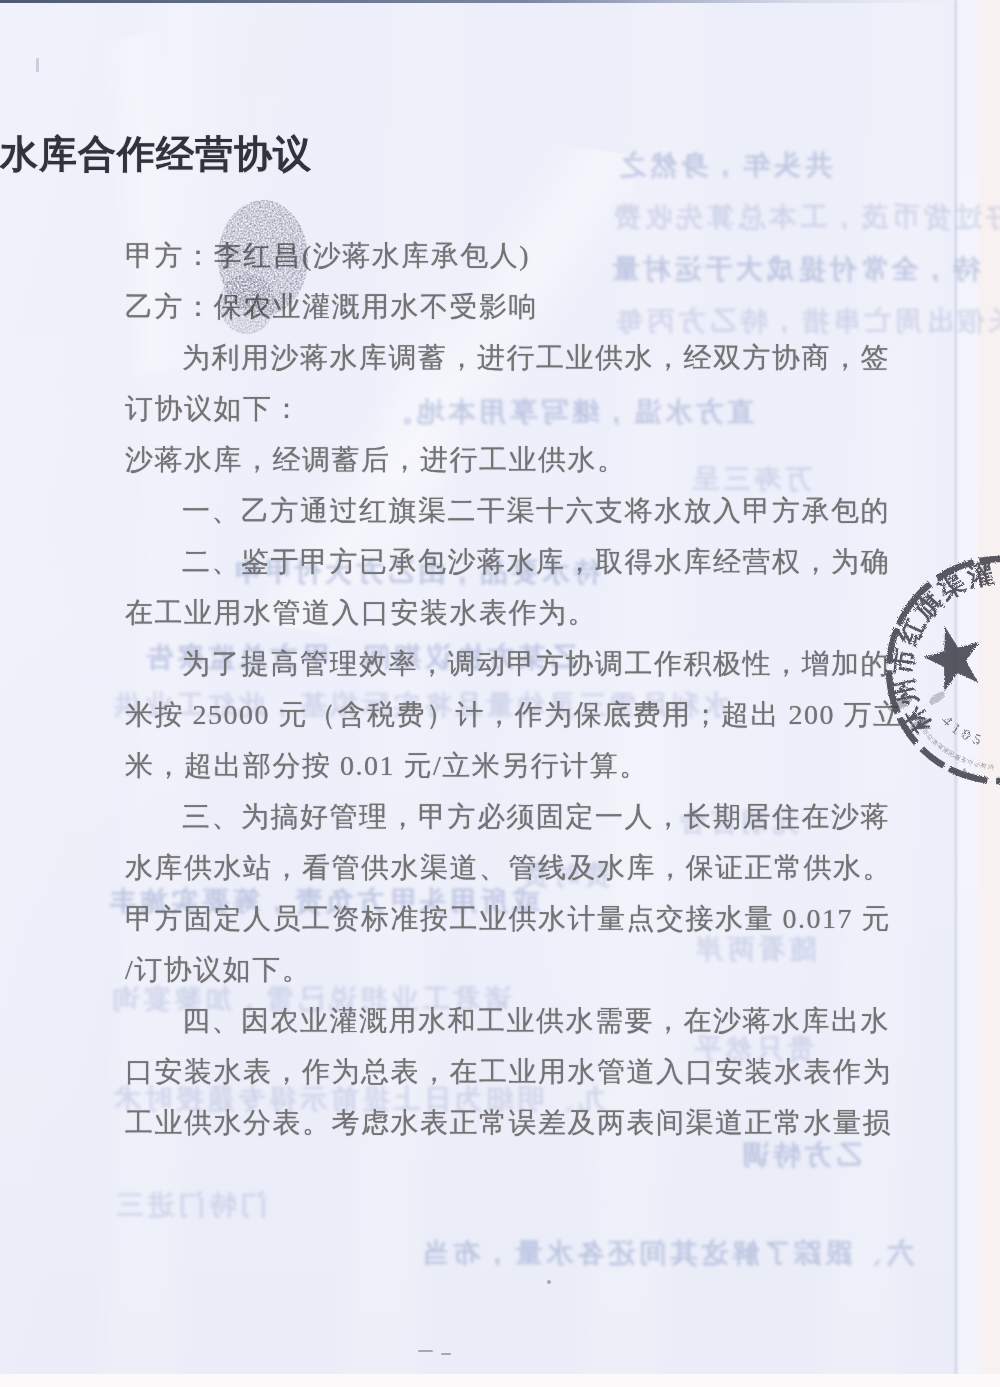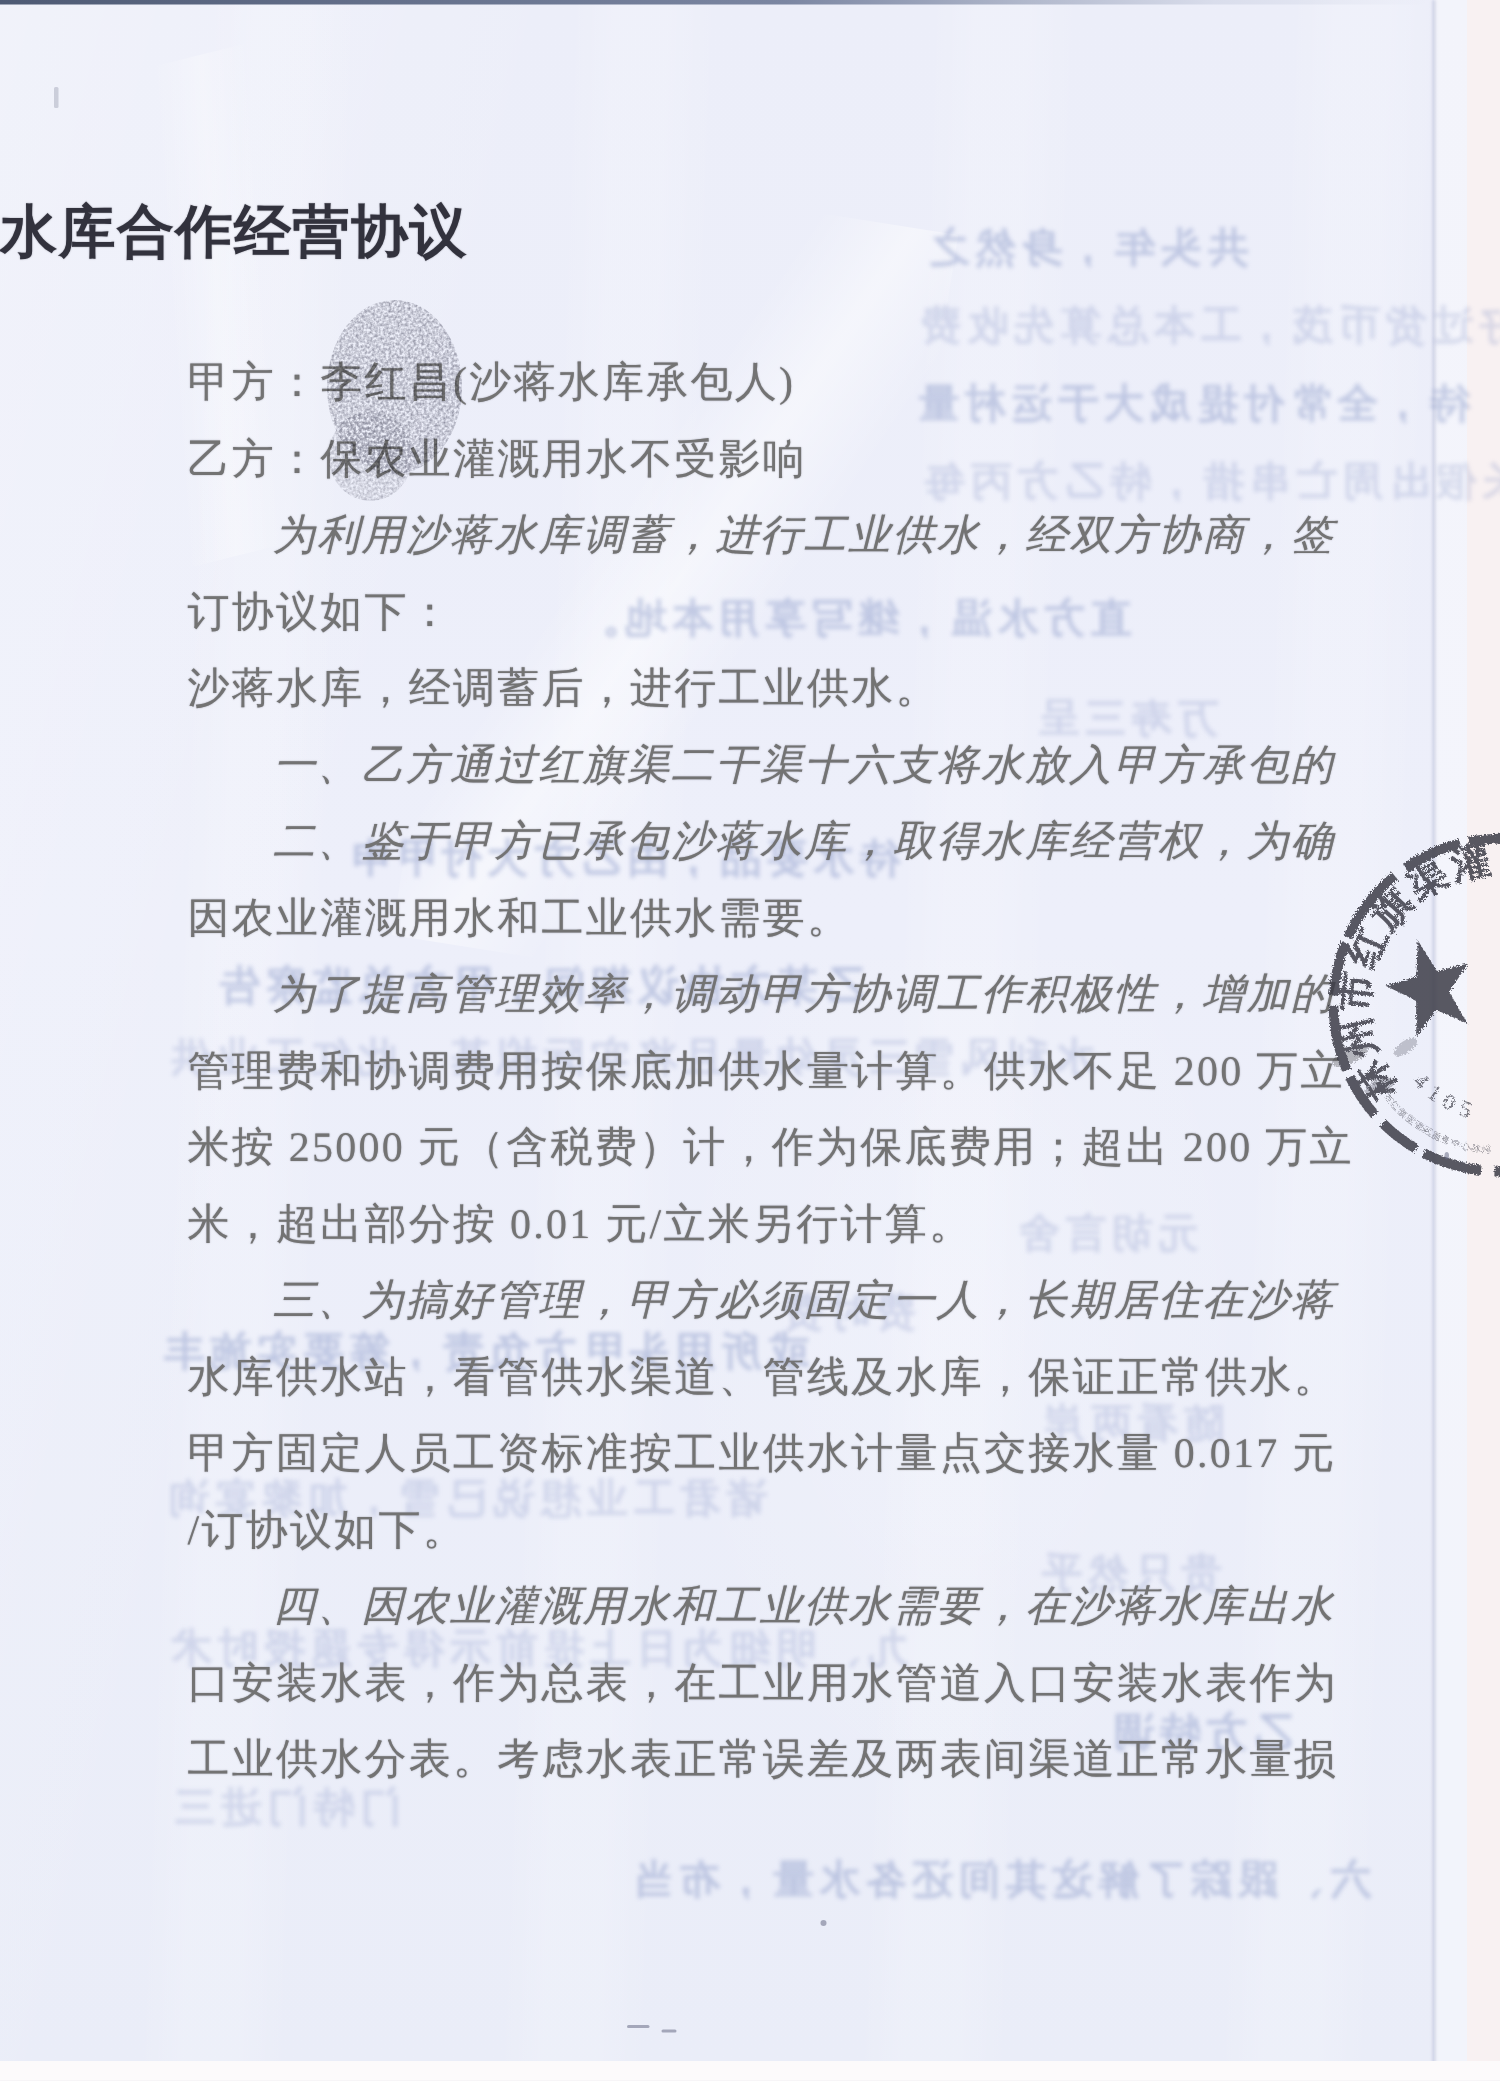--- a/index.html
+++ b/index.html
@@ -48,21 +48,21 @@
     text-align:left;font-size:38px;font-weight:bold;letter-spacing:1px;
     color:#32323d;text-shadow:0 0 1px rgba(50,50,62,.55);
     white-space:nowrap;
   }
   .body-text{position:absolute;left:125px;top:230px;width:790px;}
   .line{
     height:51px;line-height:51px;font-size:28px;letter-spacing:1.5px;
     color:#737373;text-shadow:0 0 1px rgba(53,53,64,.5);
     white-space:nowrap;
   }
-  .line.indent{padding-left:57px;font-style:italic;}
+  .line.indent{padding-left:57px;}
 
   
   .fingerprint{position:absolute;left:205px;top:198px;mix-blend-mode:multiply;}
 
   
   .stamp{position:absolute;left:845px;top:540px;filter:blur(.3px);}
   .stamp text{font-family:"Liberation Serif","DejaVu Serif",serif;}
 
   .speck{position:absolute;background:rgba(105,110,135,.55);border-radius:50%;}
   .speck.dash{border-radius:1px;filter:blur(.5px);height:2px;}
@@ -104,23 +104,22 @@
   <div class="doc-title">水库合作经营协议</div>
 
   <div class="body-text">
     <div class="line">甲方：李红昌(沙蒋水库承包人)</div>
     <div class="line">乙方：保农业灌溉用水不受影响</div>
     <div class="line indent">为利用沙蒋水库调蓄，进行工业供水，经双方协商，签</div>
     <div class="line">订协议如下：</div>
     <div class="line">沙蒋水库，经调蓄后，进行工业供水。</div>
     <div class="line indent">一、乙方通过红旗渠二干渠十六支将水放入甲方承包的</div>
     <div class="line indent">二、鉴于甲方已承包沙蒋水库，取得水库经营权，为确</div>
-    <div class="line">因农业灌溉用水和工业供水需要。</div>
+    <div class="line">在工业用水管道入口安装水表作为。</div>
     <div class="line indent">为了提高管理效率，调动甲方协调工作积极性，增加的</div>
-    <div class="line">管理费和协调费用按保底加供水量计算。供水不足 200 万立</div>
     <div class="line">米按 25000 元（含税费）计，作为保底费用；超出 200 万立</div>
     <div class="line">米，超出部分按 0.01 元/立米另行计算。</div>
     <div class="line indent">三、为搞好管理，甲方必须固定一人，长期居住在沙蒋</div>
     <div class="line">水库供水站，看管供水渠道、管线及水库，保证正常供水。</div>
     <div class="line">甲方固定人员工资标准按工业供水计量点交接水量 0.017 元</div>
     <div class="line">/订协议如下。</div>
     <div class="line indent">四、因农业灌溉用水和工业供水需要，在沙蒋水库出水</div>
     <div class="line">口安装水表，作为总表，在工业用水管道入口安装水表作为</div>
     <div class="line">工业供水分表。考虑水表正常误差及两表间渠道正常水量损</div>
   </div>

